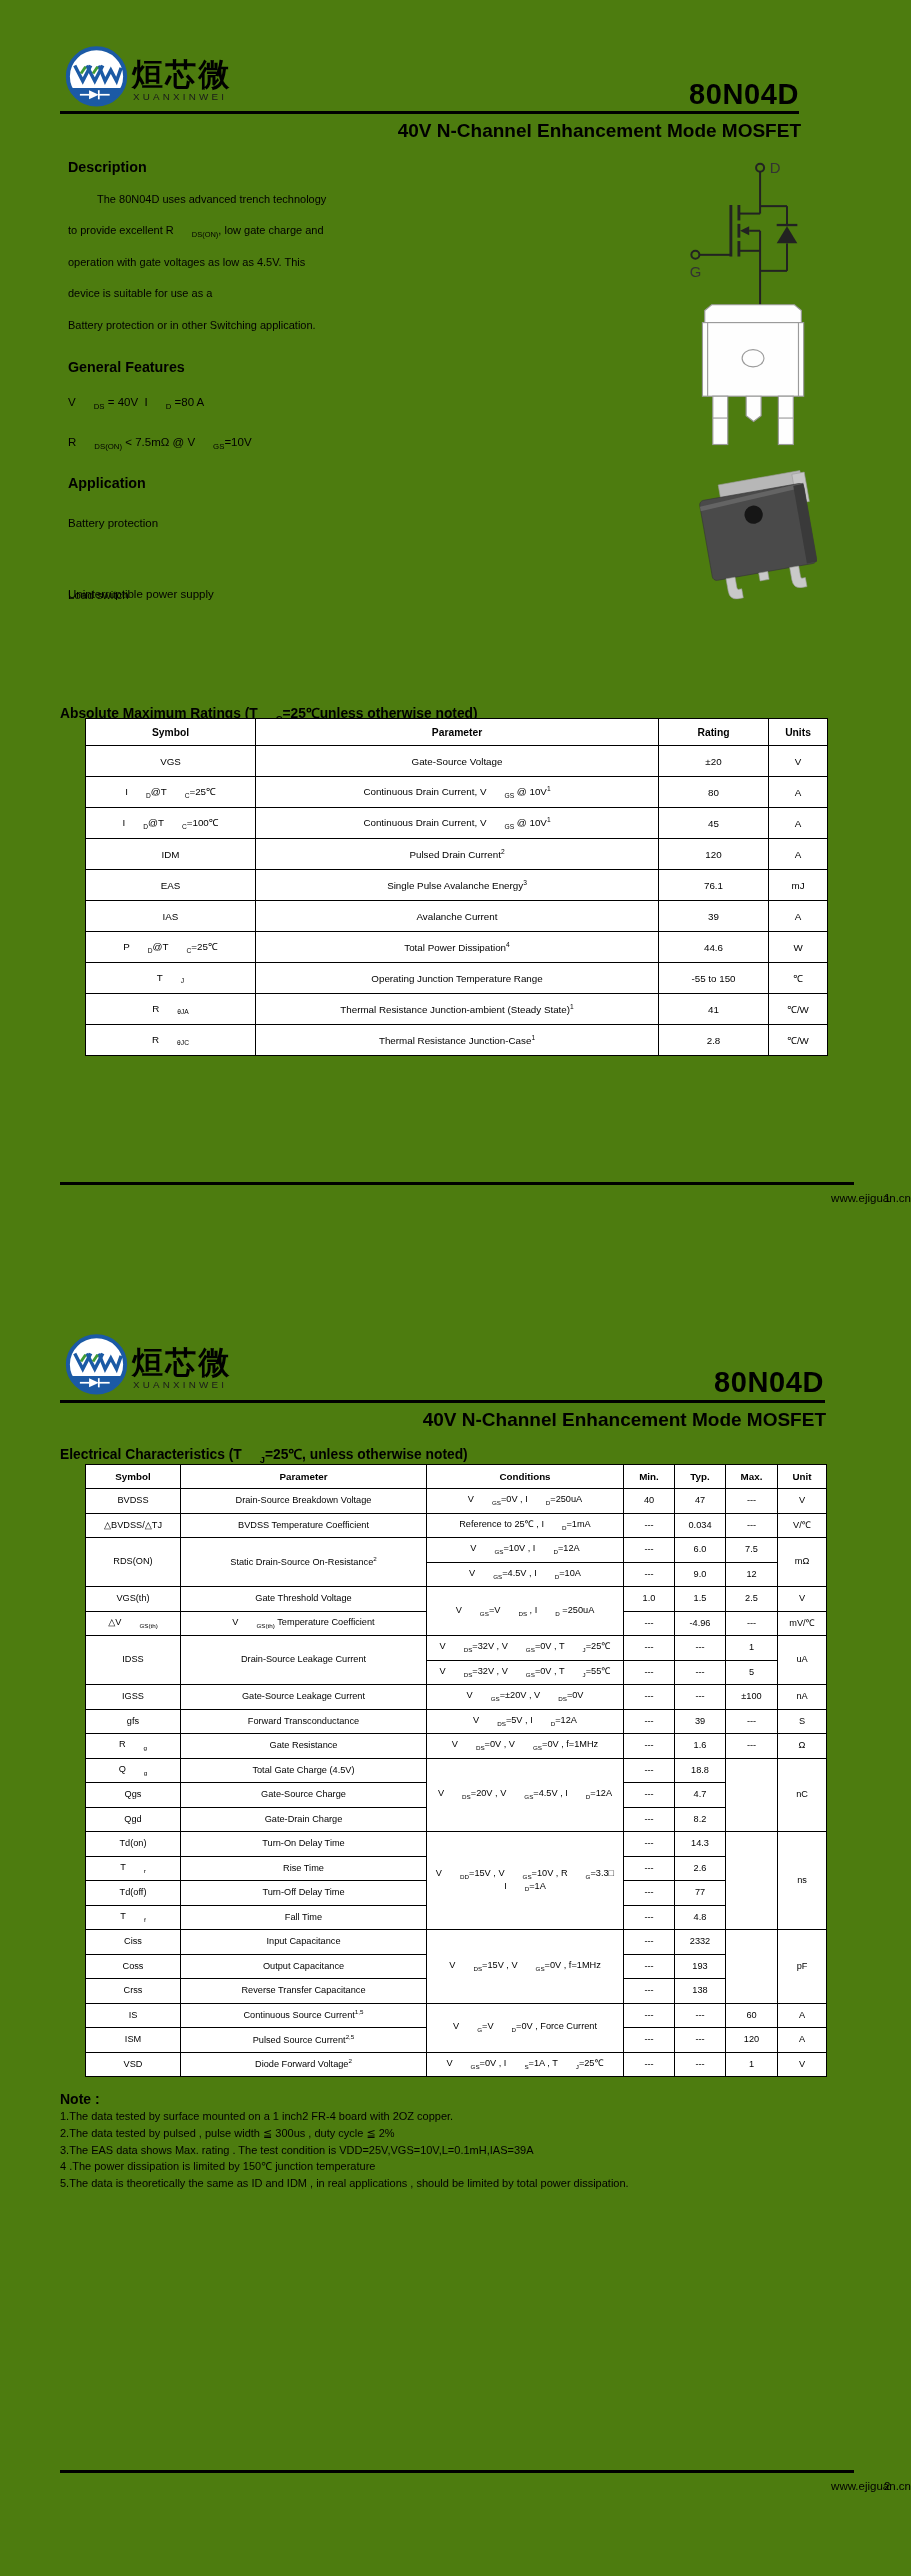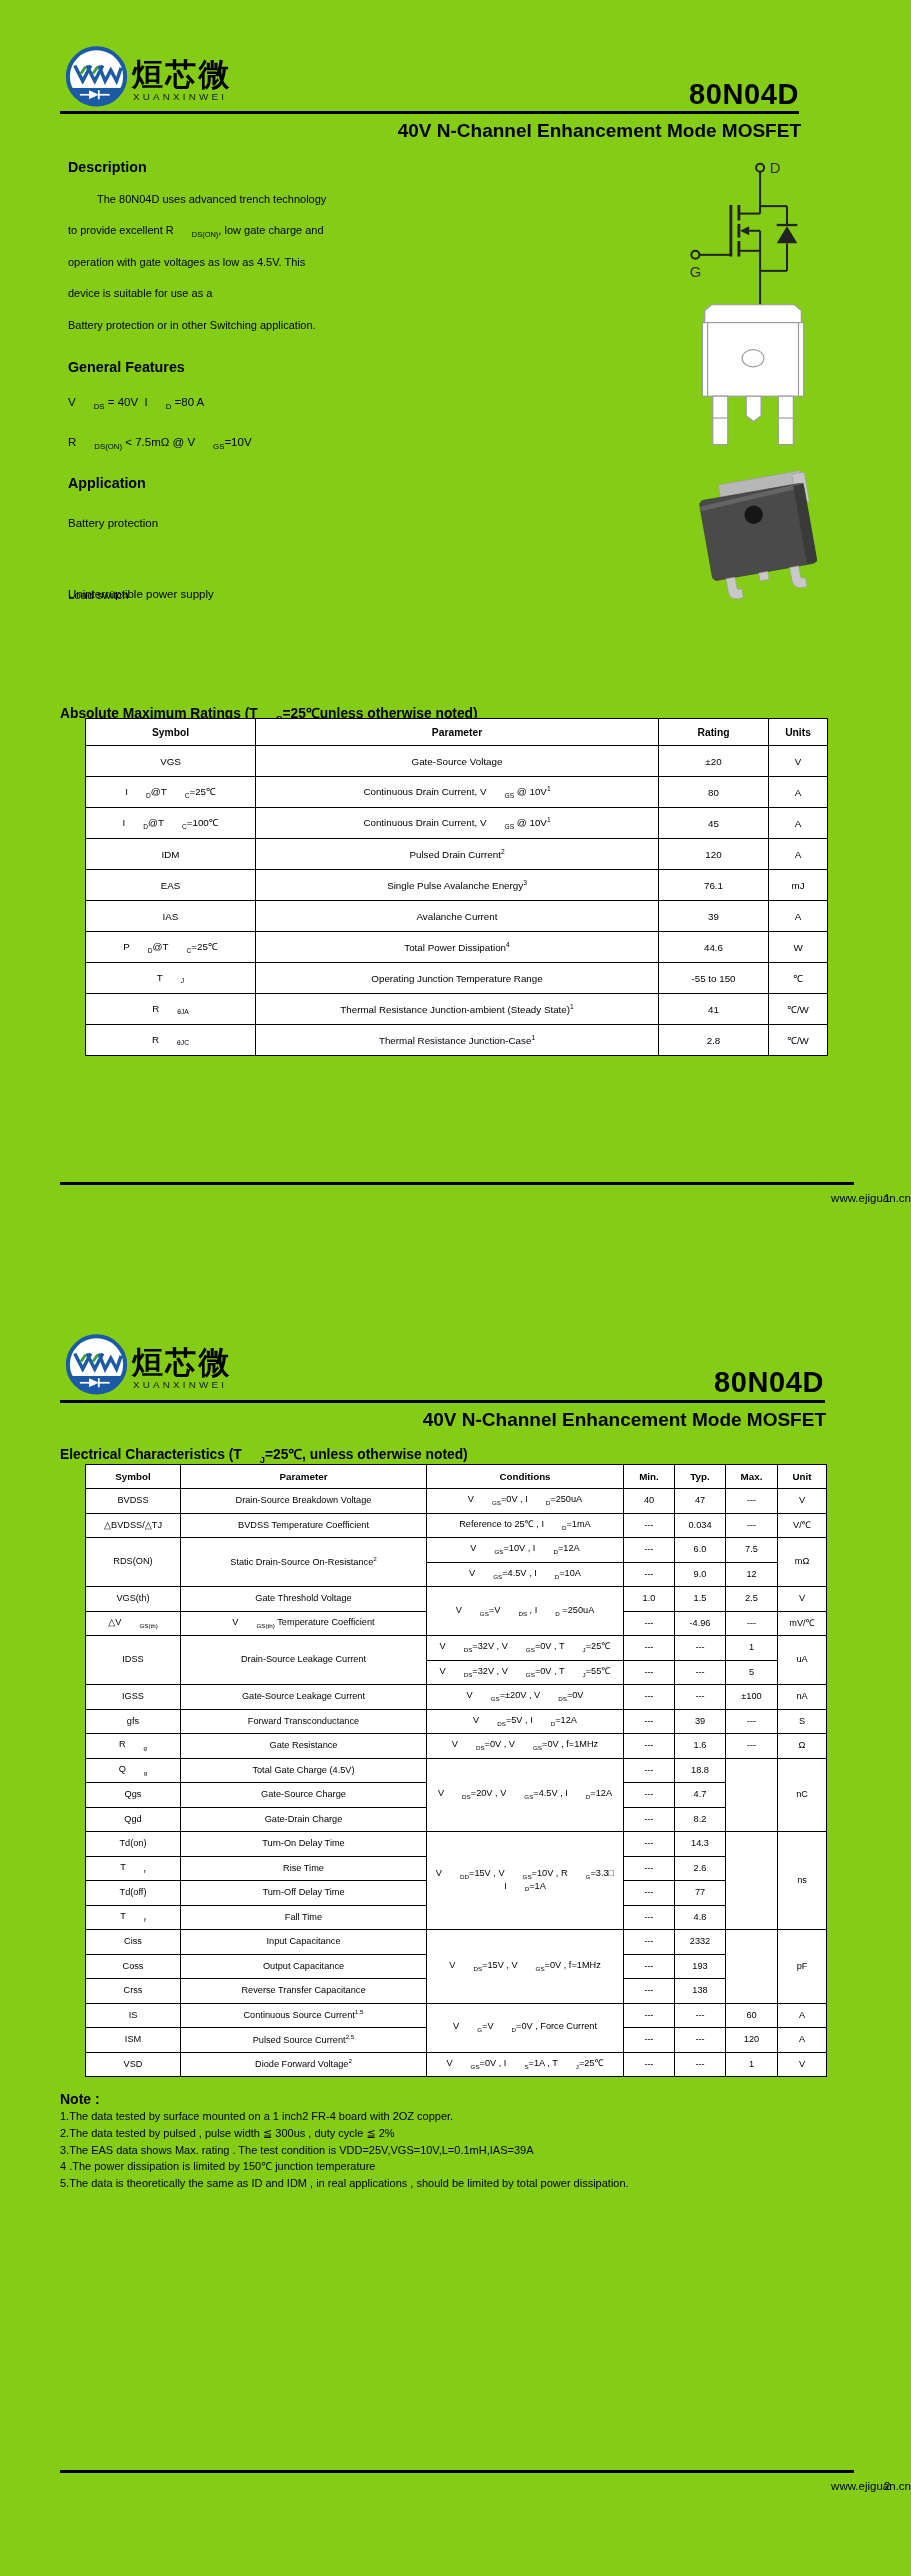--- a/index.html
+++ b/index.html
@@ -1,18 +1,18 @@
 <!DOCTYPE html>
 <html style="font-size:9.2px"><head>
 <meta charset="utf-8">
 <style>
   html,body{margin:0;padding:0;background:#fff;}
   .sheet{position:relative;width:911px;height:2576px;background:#fff;color:#000;
          font-family:"Liberation Sans",sans-serif;overflow:hidden;}
-  .page{position:absolute;left:0;width:911px;height:1288px;background:#84cc16;}
+  .page{position:absolute;left:0;width:911px;height:1288px;background:#4d7c0f;}
   .abs{position:absolute;}
   .rule{position:absolute;height:2.9px;background:#000;}
   .part{font-size:29px;font-weight:bold;letter-spacing:0.6px;white-space:nowrap;margin-left:29px;}
   .subtitle{font-size:19px;font-weight:bold;white-space:nowrap;}
   .sec-h{font-size:14.3px;font-weight:bold;}
   .tbl-h{font-size:13.8px;font-weight:bold;}
   .body-line{font-size:11px;white-space:nowrap;}
   .feat-line{font-size:11.5px;white-space:nowrap;}
   .indent{padding-left:29px;}
   .brand-cn{font-size:31px;font-weight:bold;letter-spacing:2.3px;font-family:"DejaVu Sans",sans-serif;white-space:nowrap;}

